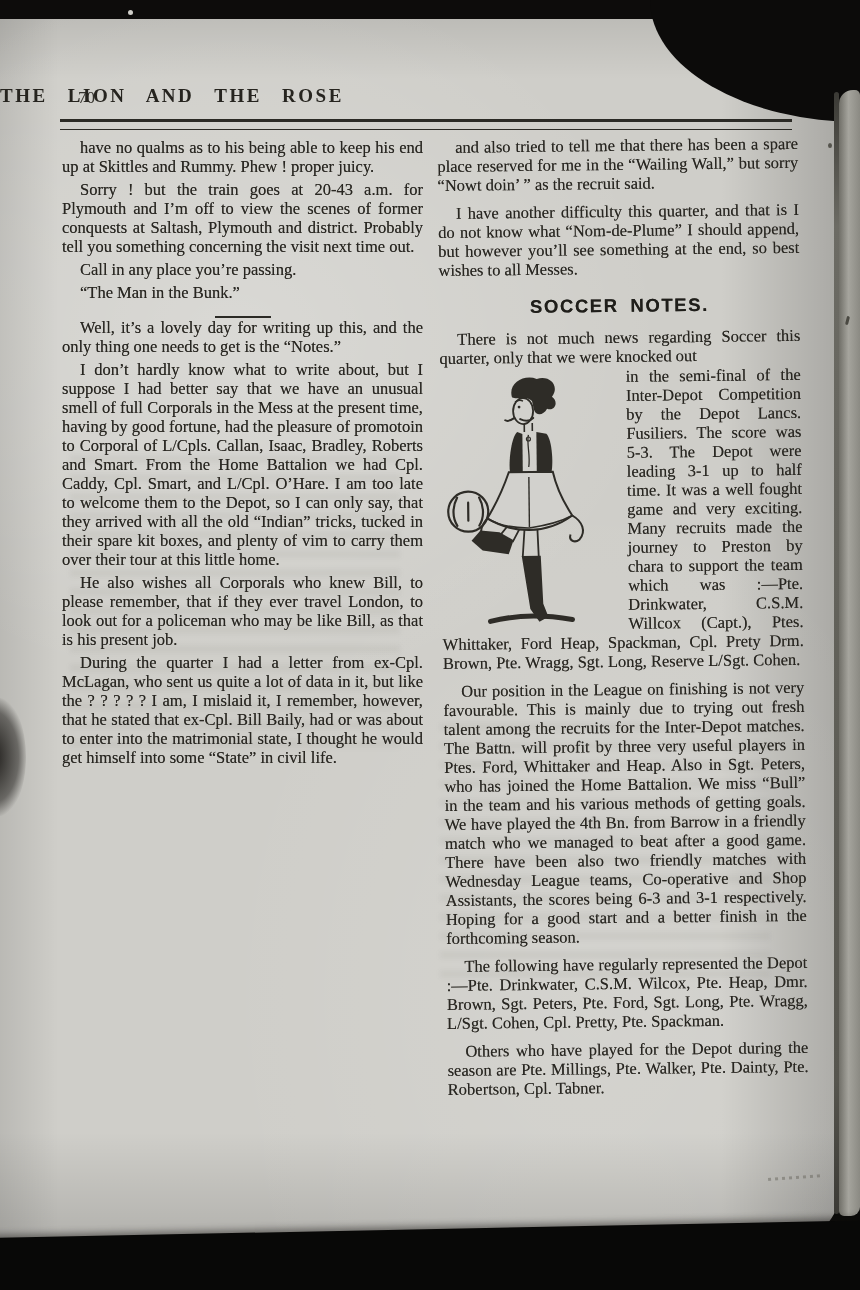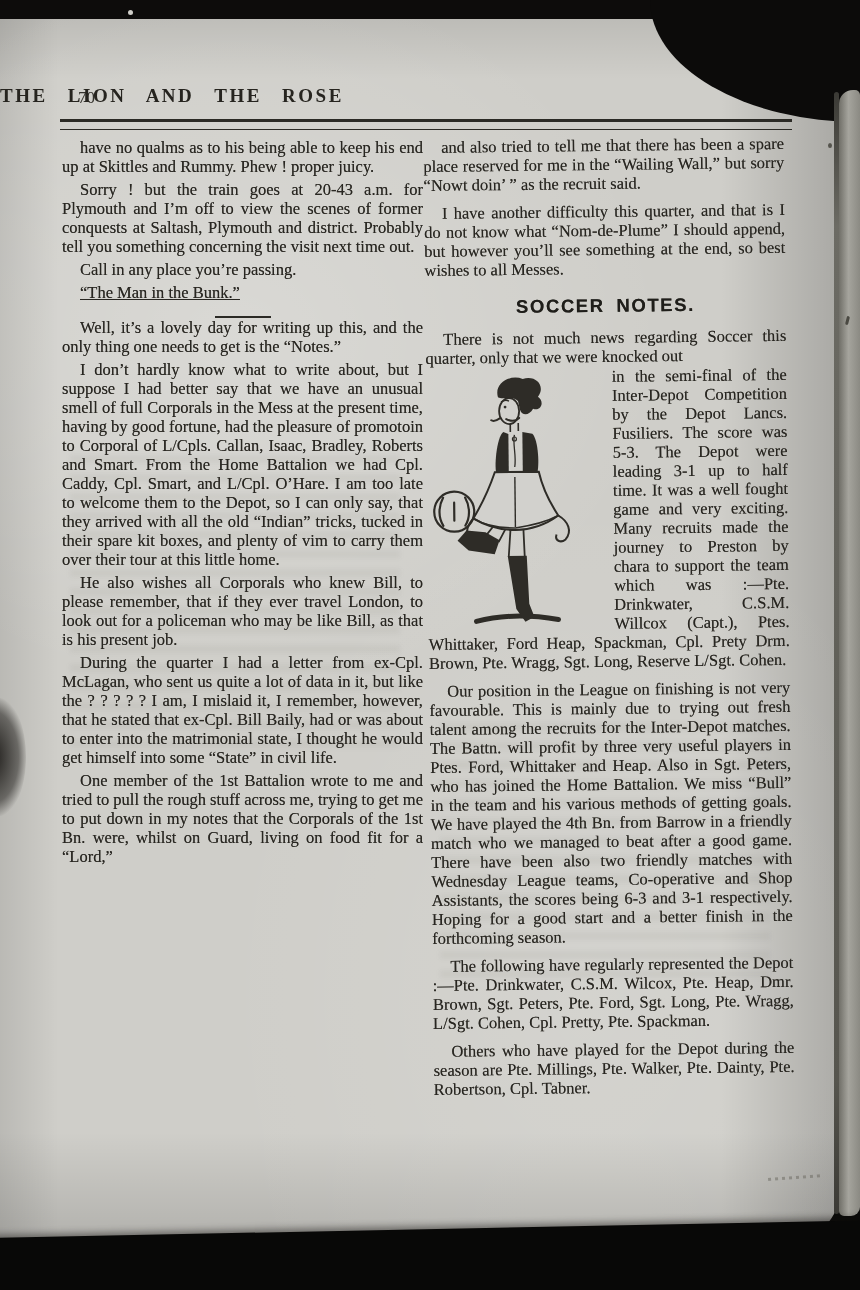--- a/index.html
+++ b/index.html
@@ -69,31 +69,31 @@
     position:absolute;left:0;top:67px;width:800px;
     font-size:19px;font-weight:bold;color:#26241f;
     letter-spacing:2.5px;word-spacing:13px;
   }
   .head-rule{
     position:absolute;left:60px;top:101px;width:732px;height:7px;
     border-top:3px solid #2b2a25;border-bottom:1.5px solid #2b2a25;
   }
 
   
-  .columns{position:absolute;left:62px;top:120px;width:736px;display:flex;}
+  .columns{position:absolute;left:62px;top:120px;width:736px;display:flex;gap:14px;}
   .col{width:361px;color:#282621;}
   .col-right{transform:rotate(-0.65deg);transform-origin:0 0;}
   .col p, .soccer-body{
     margin:0 0 4px;text-align:justify;font-size:16.5px;line-height:19px;
     text-indent:18px;
     text-shadow:0 0 0.5px rgba(43,41,36,0.65);
   }
   .col-right p{margin-bottom:9px;}
   .ni{text-indent:0;}
-  .signature{text-align:right;padding-right:16px;text-indent:0;margin-top:7px;margin-bottom:2px;text-decoration:underline;}
+  .signature{text-align:right;padding-right:16px;text-indent:0;margin-top:7px;margin-bottom:2px;}
   .divider{width:56px;border-top:2px solid #2b2a25;margin:14px auto 0;}
   h2.section{
     font-family:"Liberation Sans", sans-serif;
     font-size:18.5px;font-weight:bold;text-align:center;color:#1f1e1a;
     letter-spacing:1.6px;word-spacing:5px;margin:17px 0 11px;
     text-shadow:0 0 0.5px rgba(31,30,26,0.7);
   }
   .soccer-intro{margin-bottom:1px !important;}
   .soccer-body{text-indent:0;margin-bottom:9px;}
   .cartoon{float:left;width:176px;height:256px;margin:3px 10px 0 0;}
@@ -116,21 +116,20 @@
       <div class="col col-left">
         <p class="ni">have no qualms as to his being able to keep his end up at Skittles and Rummy.  Phew ! proper juicy.</p>
         <p>Sorry !  but the train goes at 20-43 a.m. for Plymouth and I’m off to view the scenes of former conquests at Saltash, Plymouth and district.  Probably tell you something concerning the visit next time out.</p>
         <p>Call in any place you’re passing.</p>
         <p class="signature">“The Man in the Bunk.”</p>
         <div class="divider"></div>
         <p>Well, it’s a lovely day for writing up this, and the only thing one needs to get is the “Notes.”</p>
         <p>I don’t hardly know what to write about, but I suppose I had better say that we have an unusual smell of full Corporals in the Mess at the present time, having by good fortune, had the pleasure of promotoin to Corporal of L/Cpls. Callan, Isaac, Bradley, Roberts and Smart.  From the Home Battalion we had Cpl. Caddy, Cpl. Smart, and L/Cpl. O’Hare.  I am too late to welcome them to the Depot, so I can only say, that they arrived with all the old “Indian” tricks, tucked in their spare kit boxes, and plenty of vim to carry them over their tour at this little home.</p>
         <p>He also wishes all Corporals who knew Bill, to please remember, that if they ever travel London, to look out for a policeman who may be like Bill, as that is his present job.</p>
         <p>During the quarter I had a letter from ex-Cpl. McLagan, who sent us quite a lot of data in it, but like the ? ? ? ? ? I am, I mislaid it, I remember, however, that he stated that ex-Cpl. Bill Baily, had or was about to enter into the matrimonial state, I thought he would get himself into some “State” in civil life.</p>
-        <p>One member of the 1st Battalion wrote to me and tried to pull the rough stuff across me, trying to get me to put down in my notes that the Corporals of the 1st Bn. were, whilst on Guard, living on food fit for a “Lord,”</p>
       </div>
 
       <div class="col col-right">
         <p class="ni">and also tried to tell me that there has been a spare place reserved for me in the “Wailing Wall,” but sorry “Nowt doin’ ” as the recruit said.</p>
         <p>I have another difficulty this quarter, and that is I do not know what “Nom-de-Plume” I should append, but however you’ll see something at the end, so best wishes to all Messes.</p>
         <h2 class="section">SOCCER  NOTES.</h2>
         <p class="soccer-intro">There is not much news regarding Soccer this quarter, only that we were knocked out</p>
 
         <div class="soccer-body">
           

